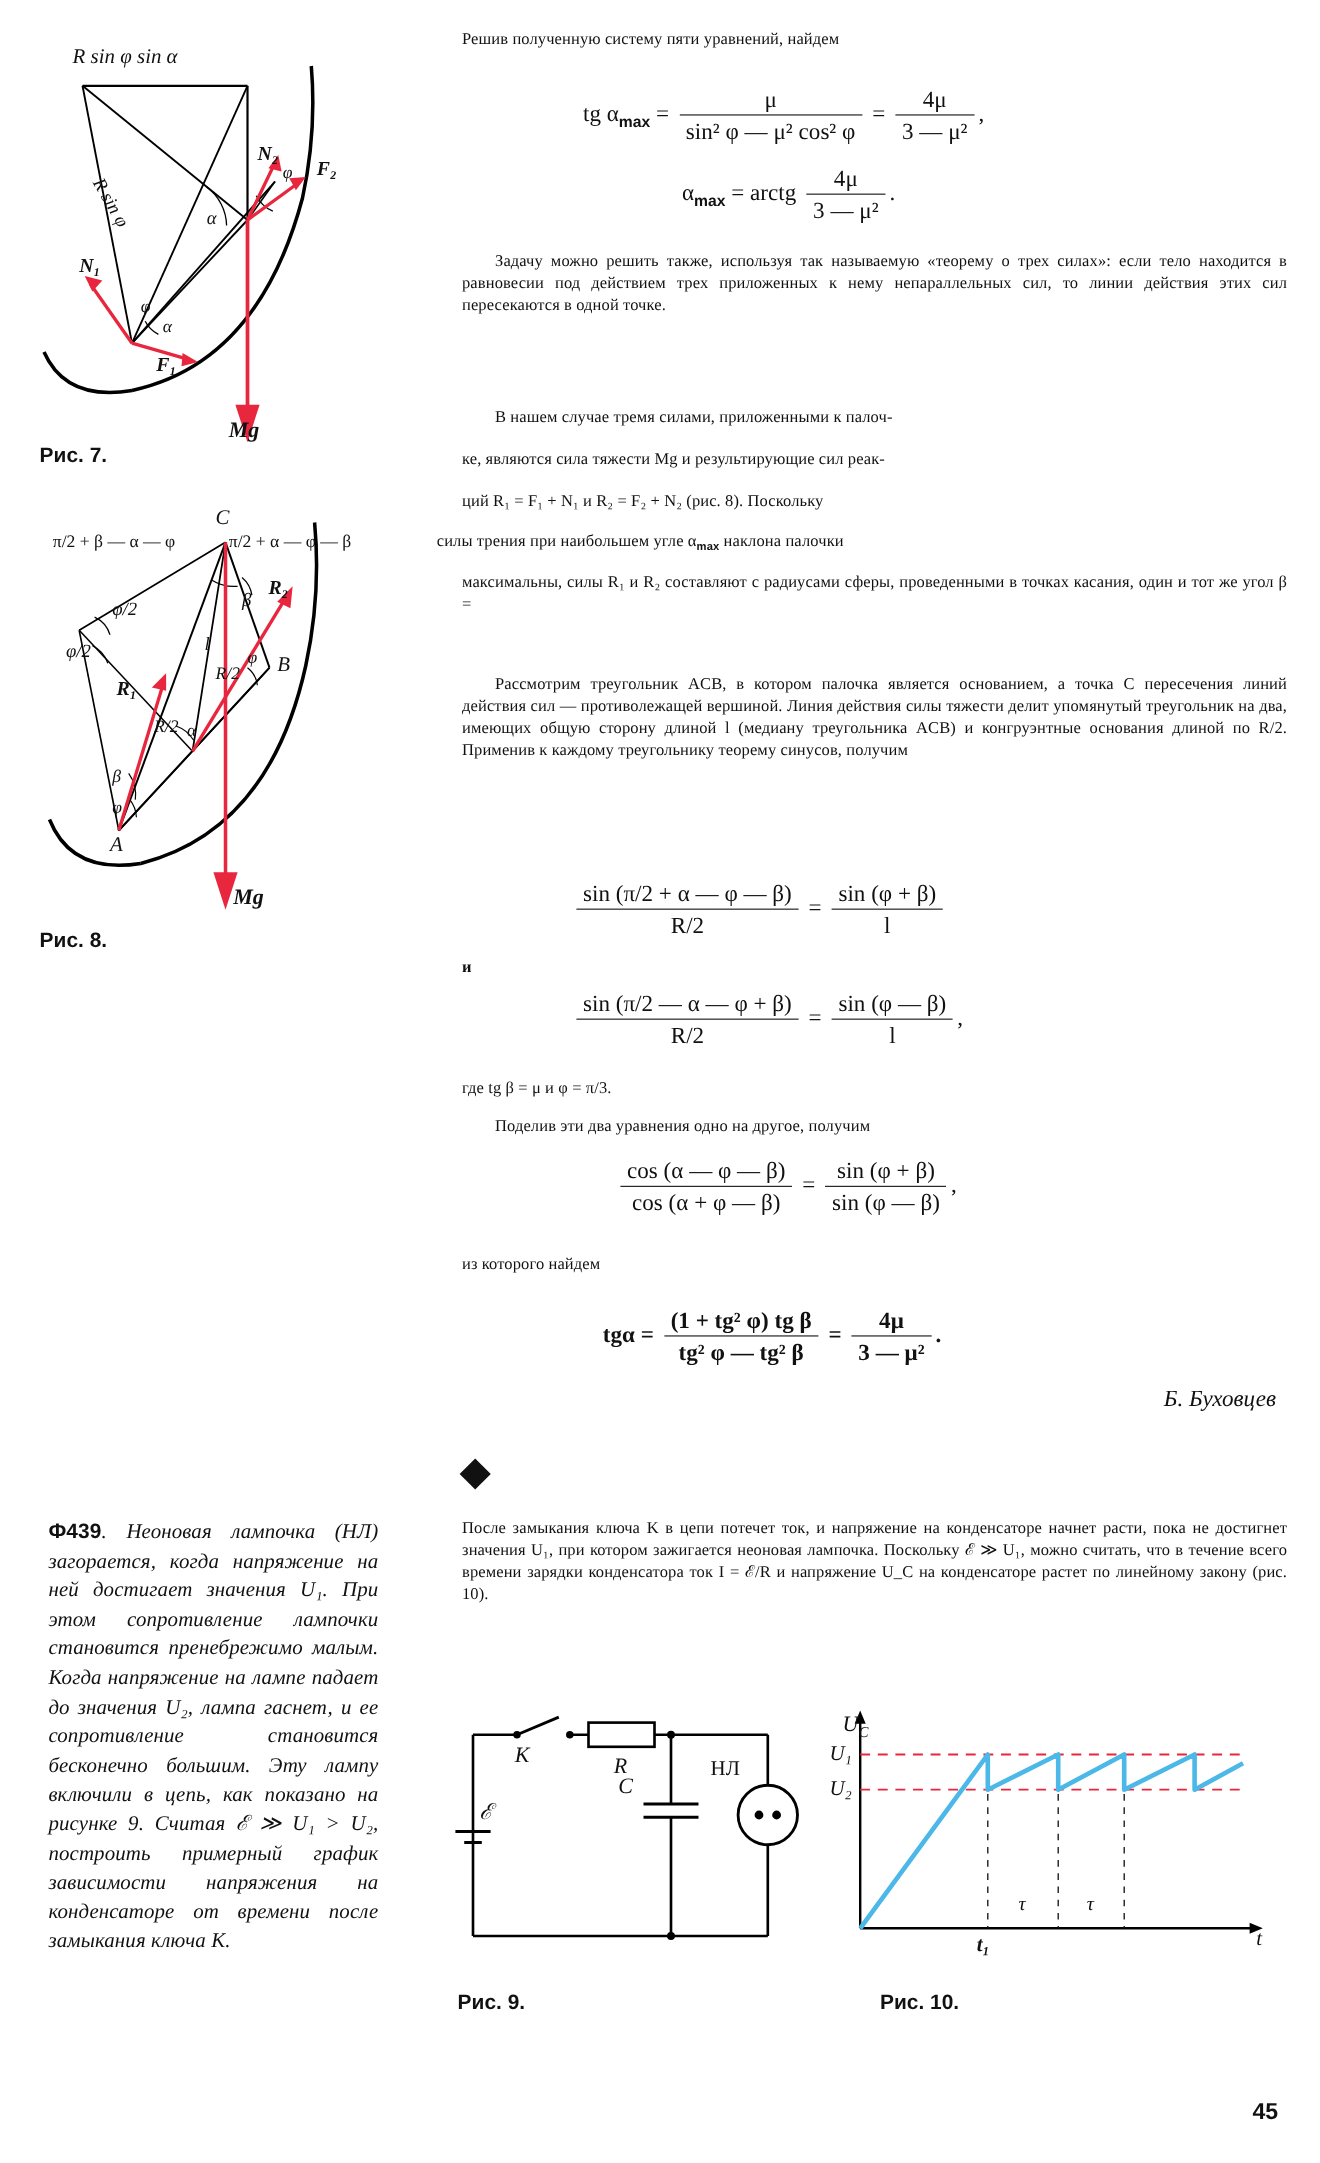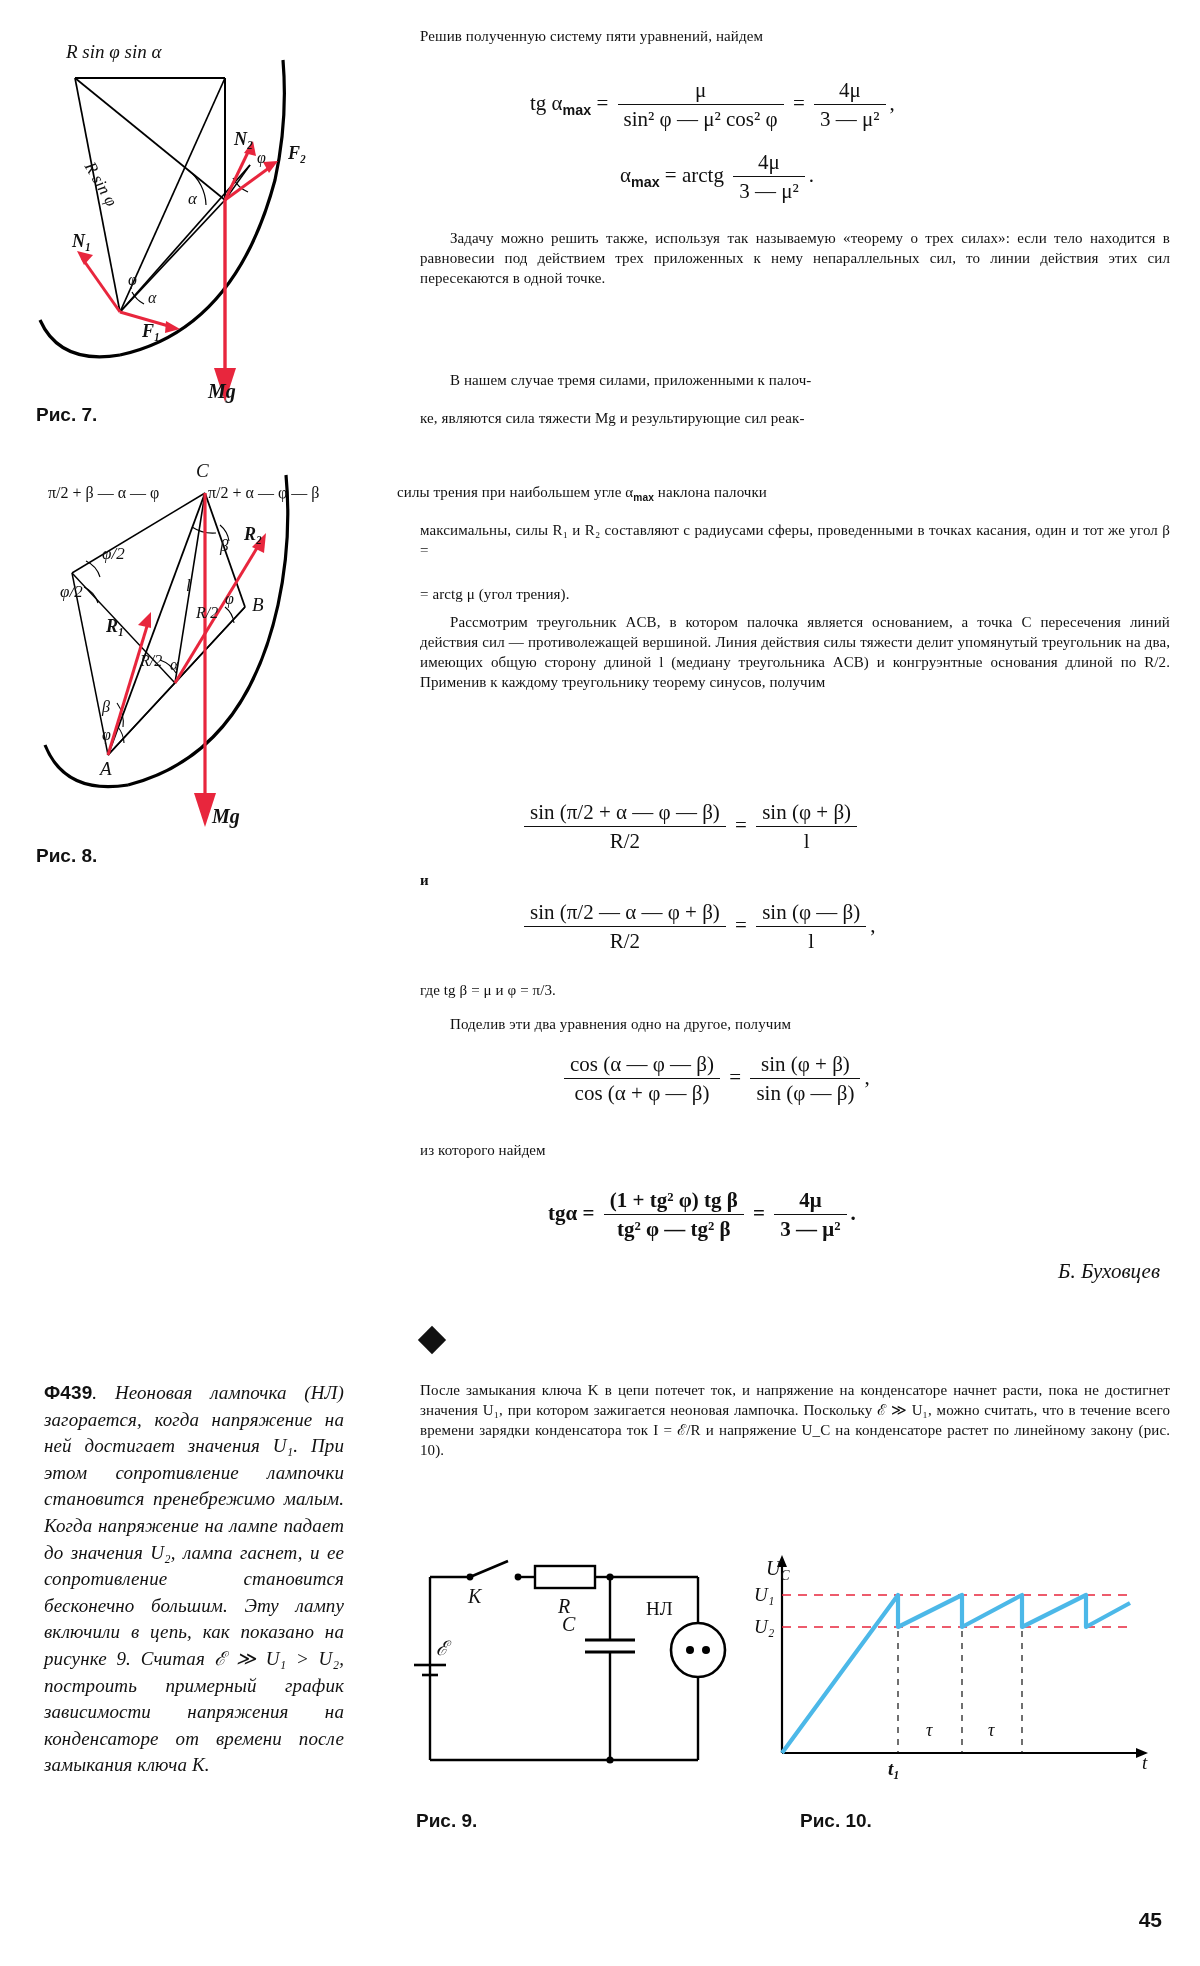--- a/index.html
+++ b/index.html
@@ -215,25 +215,25 @@
     <span>= arctg</span>
     <span class="frac"><span class="num">4μ</span><span class="den">3 — μ²</span></span><span>.</span>
   </div>
 
   <div class="body-col indent" style="left:420px;top:228px;width:750px;">Задачу можно решить также, используя так называемую «теорему о трех силах»: если тело находится в равновесии под действием трех приложенных к нему непараллельных сил, то линии действия этих сил пересекаются в одной точке.</div>
 
   <div class="body-col indent" style="left:420px;top:370px;width:750px;">В нашем случае тремя силами, приложенными к палоч-</div>
   <div class="body-col" style="left:420px;top:408px;width:750px;">
     <span>ке, являются сила тяжести Mg и результирующие сил реак-</span>
   </div>
+  <div class="body-col" style="left:420px;top:446px;width:750px;">ций  R₁ = F₁ + N₁  и  R₂ = F₂ + N₂  (рис. 8). Поскольку</div>
   <div class="body-col" style="left:397px;top:482px;width:750px;">
     <span>силы трения при наибольшем угле α</span><sub class="sans bold">max</sub><span> наклона палочки</span>
   </div>
   <div class="body-col" style="left:420px;top:520px;width:750px;">максимальны, силы R₁ и R₂ составляют с радиусами сферы, проведенными в точках касания, один и тот же угол β =</div>
-  <div class="body-col" style="left:420px;top:584px;width:750px;">= arctg μ (угол трения).</div>
 
   <div class="body-col indent" style="left:420px;top:612px;width:750px;">Рассмотрим треугольник ACB, в котором палочка является основанием, а точка C пересечения линий действия сил — противолежащей вершиной. Линия действия силы тяжести делит упомянутый треугольник на два, имеющих общую сторону длиной l (медиану треугольника ACB) и конгруэнтные основания длиной по R/2. Применив к каждому треугольнику теорему синусов, получим</div>
 
   <div class="formula" style="left:520px;top:800px;">
     <span class="frac"><span class="num">sin (π/2 + α — φ — β)</span><span class="den">R/2</span></span>
     <span>=</span>
     <span class="frac"><span class="num">sin (φ + β)</span><span class="den">l</span></span>
   </div>
 
   <div class="body-col bold" style="left:420px;top:870px;width:40px;">и</div>

